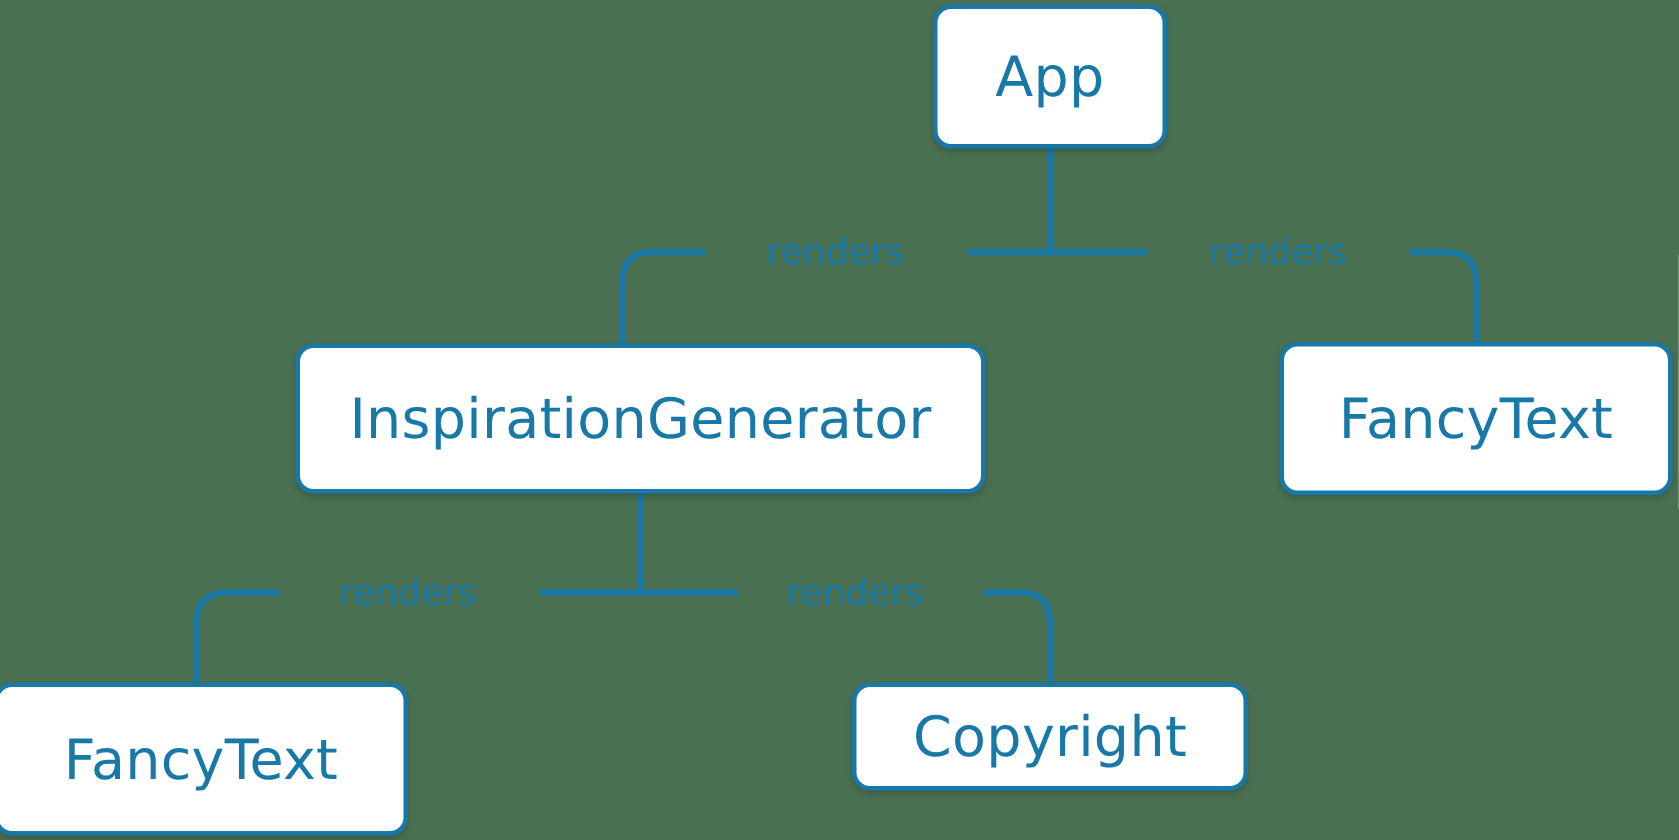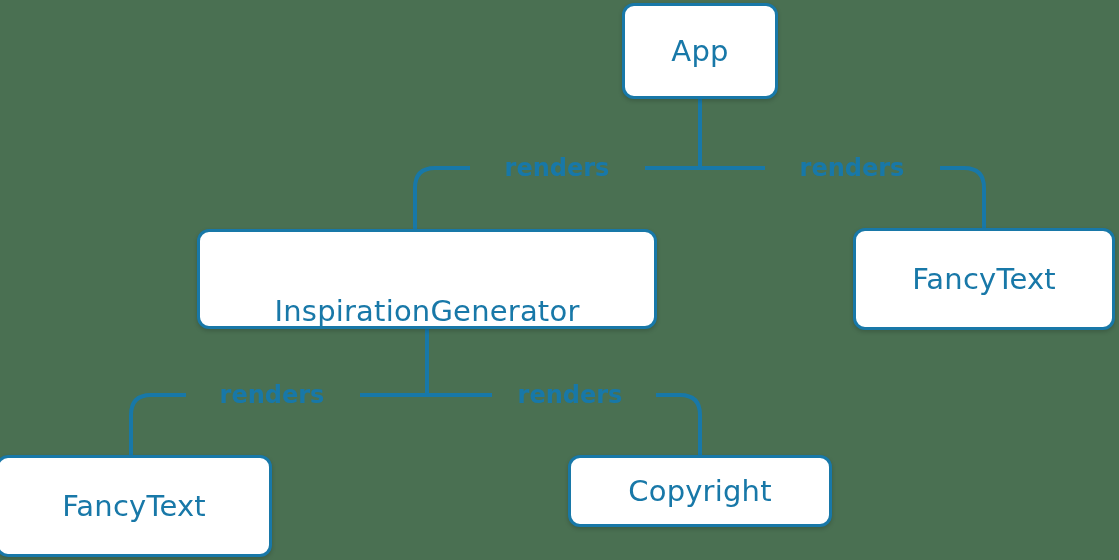--- a/index.html
+++ b/index.html
@@ -31,37 +31,37 @@
     border: 3px solid #1878a8;
     border-radius: 12px;
     box-sizing: border-box;
     display: flex;
     align-items: center;
     justify-content: center;
     box-shadow: 0 2px 4px rgba(0,0,0,0.18);
   }
   .node-label {
     color: #1878a8;
-    font-size: 29px;
+    font-size: 37px;
     font-weight: 400;
     letter-spacing: 0.2px;
     white-space: nowrap;
     line-height: 1;
   }
   .edge-label {
     position: absolute;
     color: #1878a8;
     font-size: 24px;
-    font-weight: 700;
+    font-weight: 400;
     white-space: nowrap;
     line-height: 1;
     transform: translate(-50%, -50%);
   }
   #node-app        { left: 622px; top: 3px;   width: 156px; height: 96px; }
-  #node-inspgen    { left: 197px; top: 229px; width: 460px; height: 100px; align-items: flex-end; }
+  #node-inspgen    { left: 197px; top: 229px; width: 460px; height: 100px; }
   #node-fancy-right{ left: 853px; top: 228px; width: 262px; height: 102px; }
   #node-fancy-left { left: -4px;  top: 455px; width: 276px; height: 102px; }
   #node-copyright  { left: 568px; top: 455px; width: 264px; height: 72px; }
 </style>
 </head>
 <body>
 
 <div id="diagram-root">
 
   <svg id="edge-layer" viewBox="0 0 1119 560" xmlns="http://www.w3.org/2000/svg">

